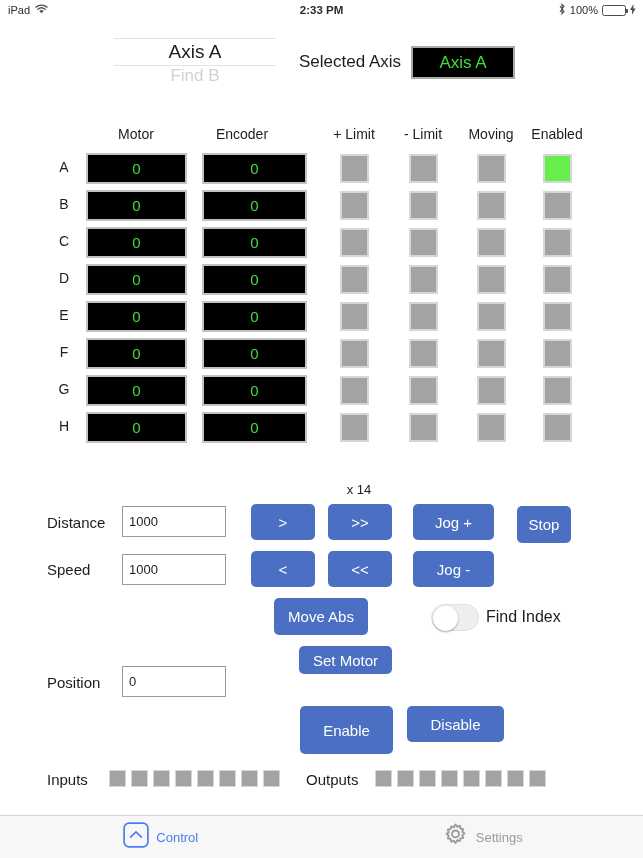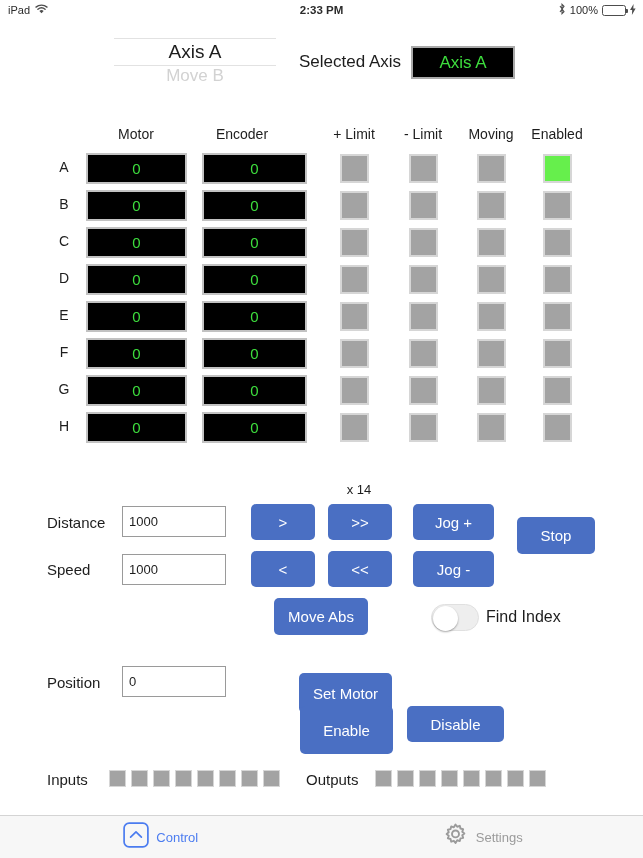--- a/index.html
+++ b/index.html
@@ -199,21 +199,21 @@
             <path d="M3.6 0 0 6h2.2L1.9 11 5.6 4.6H3.3Z" fill="#4d4d4d"></path>
           </svg>
       </span>
     </div>
   </div>
 
   <div class="picker">
     <div class="picker-line"></div>
     <div class="picker-sel">Axis A</div>
     <div class="picker-line"></div>
-    <div class="picker-next">Move B</div>
+    <div class="picker-next">Find B</div>
   </div>
 
   <div class="sel-axis-label">Selected Axis</div>
   <div class="sel-axis-box">
     <span>Axis A</span>
   </div>
 
   <div class="tbl">
     <div class="hdr">
       <span style="left:136px">Motor</span>
@@ -340,33 +340,33 @@
   <div class="x10">x 14</div>
 
   <button class="btn" style="left:251px; top:504px; width:64px; height:36px">&gt;</button>
   <button class="btn" style="left:328px; top:504px; width:64px; height:36px">&gt;&gt;</button>
   <button class="btn" style="left:251px; top:551px; width:64px; height:36px">&lt;</button>
   <button class="btn" style="left:328px; top:551px; width:64px; height:36px">&lt;&lt;</button>
 
   <button class="btn" style="left:413px; top:504px; width:81px; height:36px">Jog +</button>
   <button class="btn" style="left:413px; top:551px; width:81px; height:36px">Jog -</button>
 
-  <button class="btn" style="left:517px; top:517px; width:78px; height:37px">Stop</button>
+  <button class="btn" style="left:517px; top:506px; width:54px; height:37px">Stop</button>
 
   <button class="btn" style="left:274px; top:598px; width:94px; height:37px">Move Abs</button>
 
   <div class="toggle">
     <div class="toggle-knob"></div>
   </div>
   <div class="toggle-lbl">Find Index</div>
 
   <div class="lbl-left" style="left:47px; top:674px">Position</div>
   <input class="field" style="left: 122px; top: 666px; width: 104px;" value="0">
 
-  <button class="btn" style="left:299px; top:673px; width:93px; height:40px">Set Motor</button>
+  <button class="btn" style="left:299px; top:646px; width:93px; height:28px">Set Motor</button>
   <button class="btn" style="left:300px; top:706px; width:93px; height:48px">Enable</button>
   <button class="btn" style="left:407px; top:706px; width:97px; height:36px">Disable</button>
 
   <div class="io-lbl" style="left:47px; top:771px">Inputs</div>
   <div class="io-row" id="inputs-host" style="left:109px; top:770px">
       <div class="io-sq"></div>
       <div class="io-sq"></div>
       <div class="io-sq"></div>
       <div class="io-sq"></div>
       <div class="io-sq"></div>

